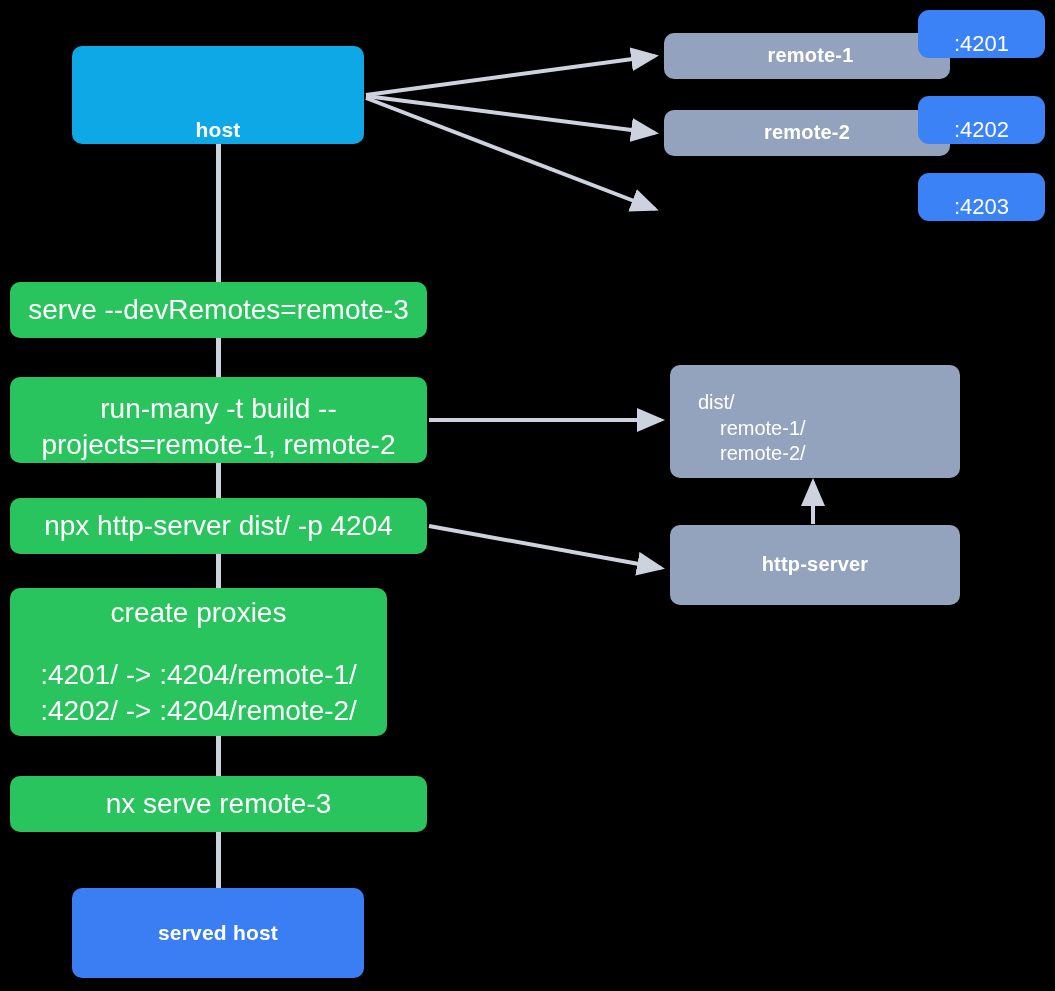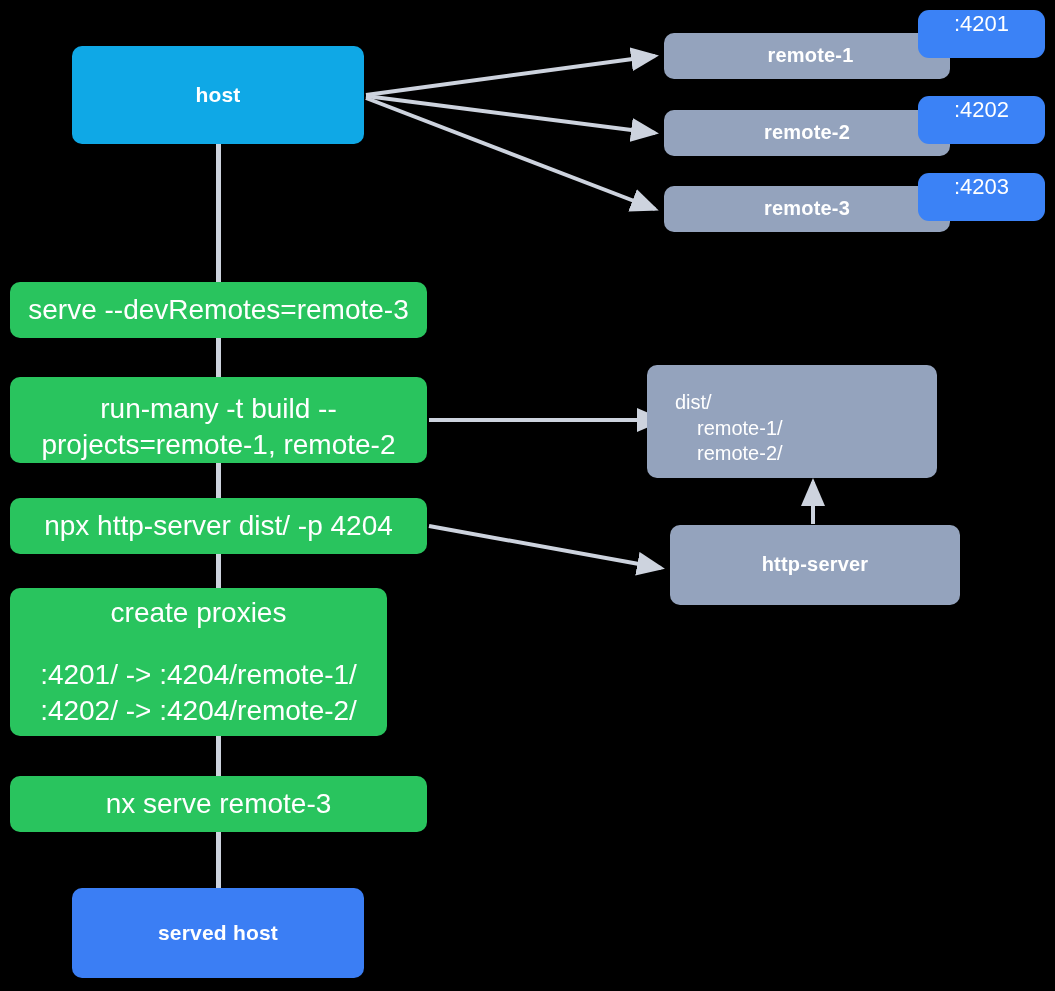--- a/index.html
+++ b/index.html
@@ -60,21 +60,21 @@
     letter-spacing: 0;
     align-items: flex-start;
     text-align: left;
   }
   .node.port-badge {
     background: #3b82f6;
     font-size: 22px;
     font-weight: normal;
     border-radius: 11px;
     z-index: 6;
-    justify-content: flex-start;
+    justify-content: flex-end;
     align-items: center;
   }
 
   
   .line { display: block; white-space: pre; }
   .spacer-line { display: block; height: 26px; }
 
   .tree-line { display: block; white-space: pre; padding-left: 22px; }
   .tree-root { display: block; white-space: pre; padding-left: 0px; }
 
@@ -120,41 +120,38 @@
 
     <line x1="366" y1="98" x2="655" y2="209" stroke="#cdd3de" stroke-width="4" marker-end="url(#arrowhead)"></line>
 
     <line x1="429" y1="420" x2="661" y2="420" stroke="#cdd3de" stroke-width="4" marker-end="url(#arrowhead)"></line>
 
     <line x1="429" y1="526" x2="661" y2="568" stroke="#cdd3de" stroke-width="4" marker-end="url(#arrowhead)"></line>
 
     <line x1="813" y1="524" x2="813" y2="482" stroke="#cdd3de" stroke-width="4" marker-end="url(#arrowhead)"></line>
   </svg>
 
-  <div class="node host-node" style="left:72px; top:46px; width:292px; height:98px;">
+  <div class="node host-node" style="left:72px; top:46px; width:292px; height:98px;justify-content:flex-end;">
     <span class="line">host</span>
   </div>
 
   <div class="node gray-node" style="left:664px; top:33px; width:286px; height:46px;padding-left:7px;">
     <span class="line">remote-1</span>
   </div>
   <div class="node port-badge" style="left:918px; top:10px; width:127px; height:48px;">
     <span class="line">:4201</span>
   </div>
 
   <div class="node gray-node" style="left:664px; top:110px; width:286px; height:46px;">
     <span class="line">remote-2</span>
   </div>
   <div class="node port-badge" style="left:918px; top:96px; width:127px; height:48px;">
     <span class="line">:4202</span>
   </div>
 
-  <div class="node gray-node" style="left:664px; top:186px; width:286px; height:46px;">
-    <span class="line">remote-3</span>
-  </div>
   <div class="node port-badge" style="left:918px; top:173px; width:127px; height:48px;">
     <span class="line">:4203</span>
   </div>
 
   <div class="node cmd-node" style="left:10px; top:282px; width:417px; height:56px;">
     <span class="line">serve --devRemotes=remote-3</span>
   </div>
 
   <div class="node cmd-node" style="left:10px; top:377px; width:417px; height:86px;justify-content:flex-end;">
     <span class="line">run-many -t build --</span>
@@ -173,21 +170,21 @@
   </div>
 
   <div class="node cmd-node" style="left:10px; top:776px; width:417px; height:56px;">
     <span class="line">nx serve remote-3</span>
   </div>
 
   <div class="node served-node" style="left:72px; top:888px; width:292px; height:90px;">
     <span class="line">served host</span>
   </div>
 
-  <div class="node gray-node plain" style="left:647px; top:365px; width:290px; height:113px; padding: 14px 0 0 28px;">
+  <div class="node gray-node plain" style="left:670px; top:365px; width:290px; height:113px; padding: 14px 0 0 28px;">
     <span class="tree-root">dist/</span>
     <span class="tree-line">remote-1/</span>
     <span class="tree-line">remote-2/</span>
   </div>
 
   <div class="node gray-node" style="left:670px; top:525px; width:290px; height:80px;">
     <span class="line">http-server</span>
   </div>
 
 </div>

